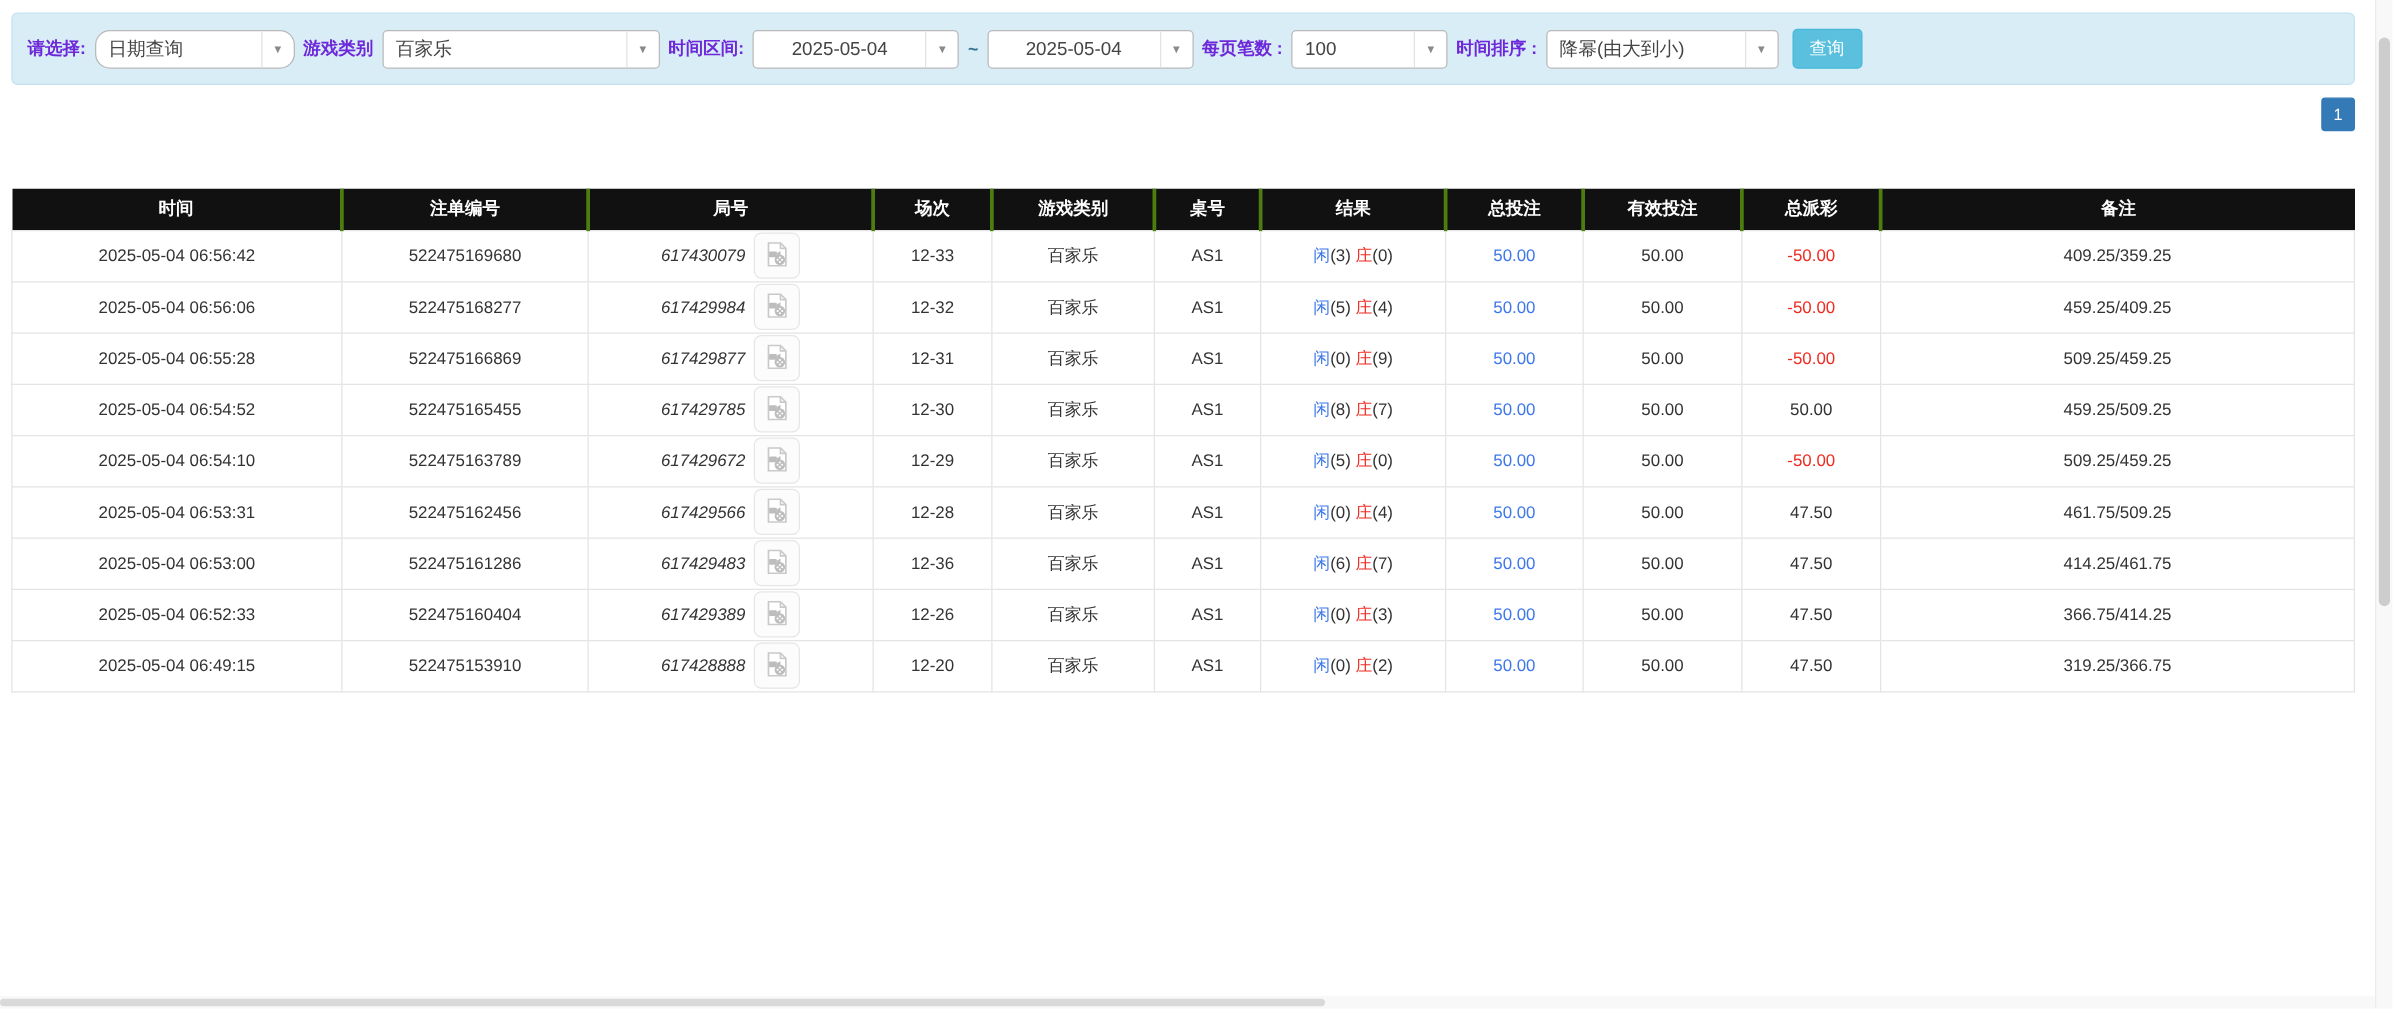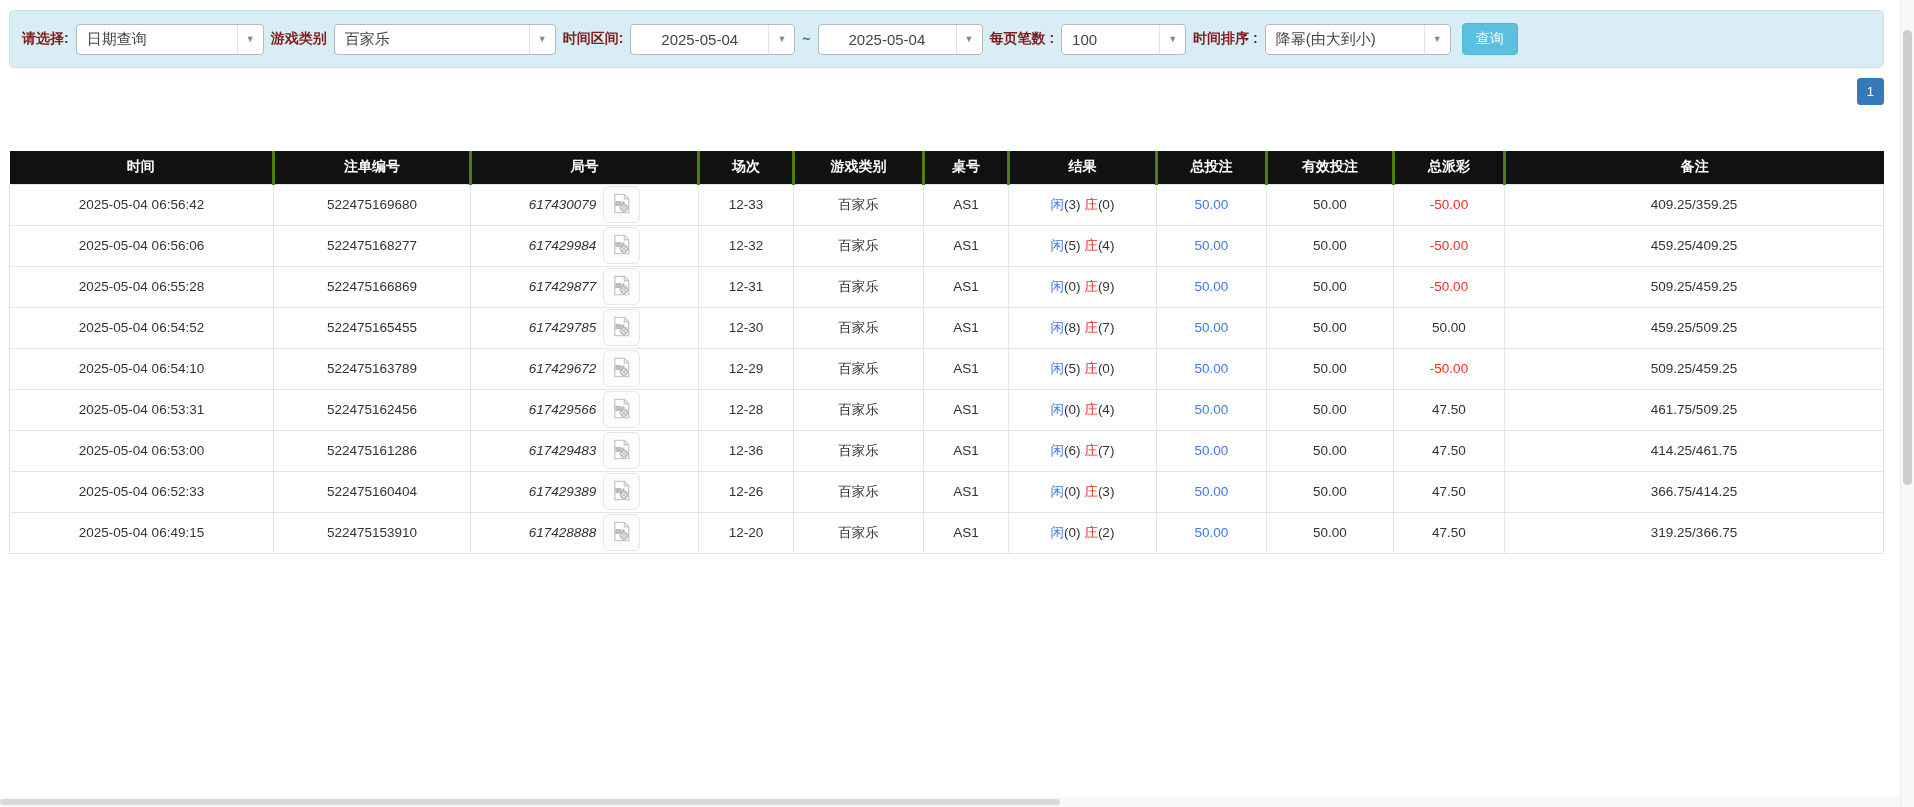--- a/index.html
+++ b/index.html
@@ -3,27 +3,27 @@
 <meta charset="utf-8">
 <style>
   * { box-sizing: border-box; margin: 0; padding: 0; }
   html,body { width: 1914px; height: 807px; overflow: hidden; background: #fff;
     font-family: "Liberation Sans", "DejaVu Sans", sans-serif; }
   .page { position: relative; width: 1914px; height: 807px; padding: 10px 30px 0 9px; }
 
   
   .filterbar { display: flex; align-items: center; gap: 7px; background: #d9edf7;
     border: 1px solid #c4e3f0; border-radius: 5px; padding: 12px 12px; height: 58px; }
-  .flabel { font-size: 14px; font-weight: bold; color: #7f1d1d; white-space: nowrap; }
+  .flabel { font-size: 14px; font-weight: bold; color: #6d28d9; white-space: nowrap; }
   .combo { background: #fff; border: 1px solid #b9b9b9; border-radius: 4px; height: 31px;
     display: flex; align-items: center; justify-content: space-between; cursor: default; }
   .combo .val { padding: 0 10px; font-size: 15px; color: #444; white-space: nowrap; overflow: hidden; }
   .combo .arrow { width: 26px; height: 100%; display: flex; align-items: center; justify-content: center;
     border-left: 1px solid #e2e2e2; color: #8a8a8a; font-size: 9px; }
-  .w-select { width: 188px; } .w-game { width: 222px; } .w-date { width: 165px; padding-left: 20px; }
+  .w-select { width: 160px; border-radius: 12px; } .w-game { width: 222px; } .w-date { width: 165px; padding-left: 20px; }
   .w-size { width: 125px; } .w-sort { width: 186px; }
   .tilde { font-size: 14px; color: #31708f; font-weight: bold; }
   .btn-search { margin-left: 4px; background: #5bc0de; border: 1px solid #46b8da; color: #fff;
     border-radius: 4px; font-size: 14px; padding: 6px 13px; cursor: pointer;
     font-family: inherit; }
 
   
   .summarybar { margin-top: 14px; background: #dff0d8; padding: 12px 12px; height: 43px;
     display: flex; align-items: center; justify-content: space-between; }
   .summary-left { font-size: 14px; color: #3c763d; }

